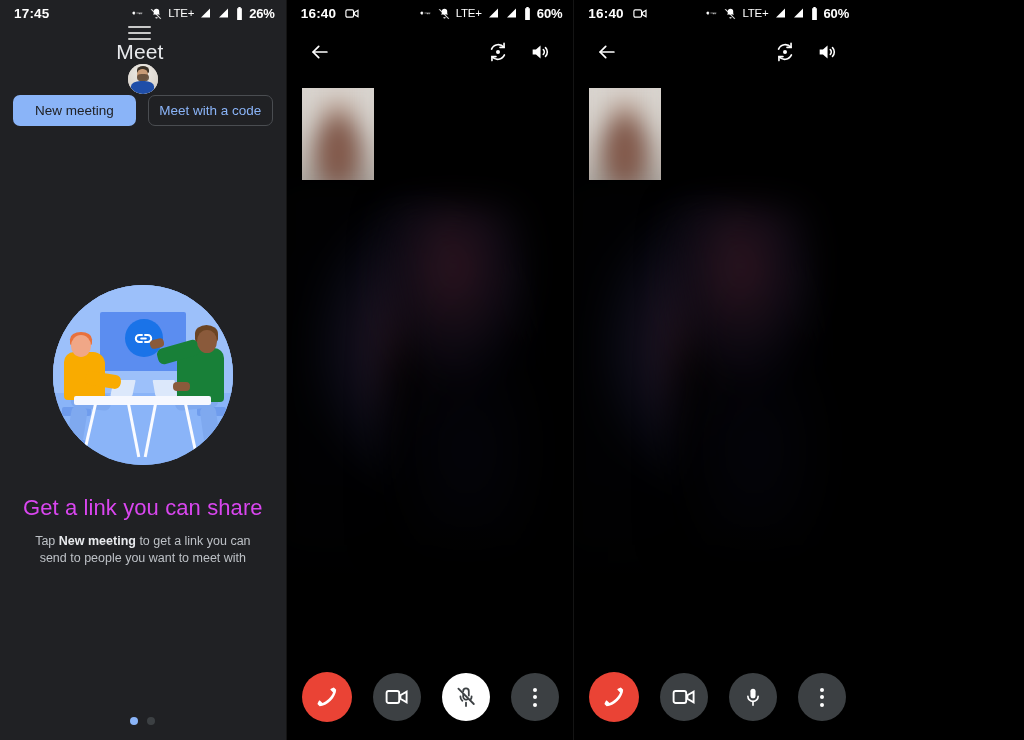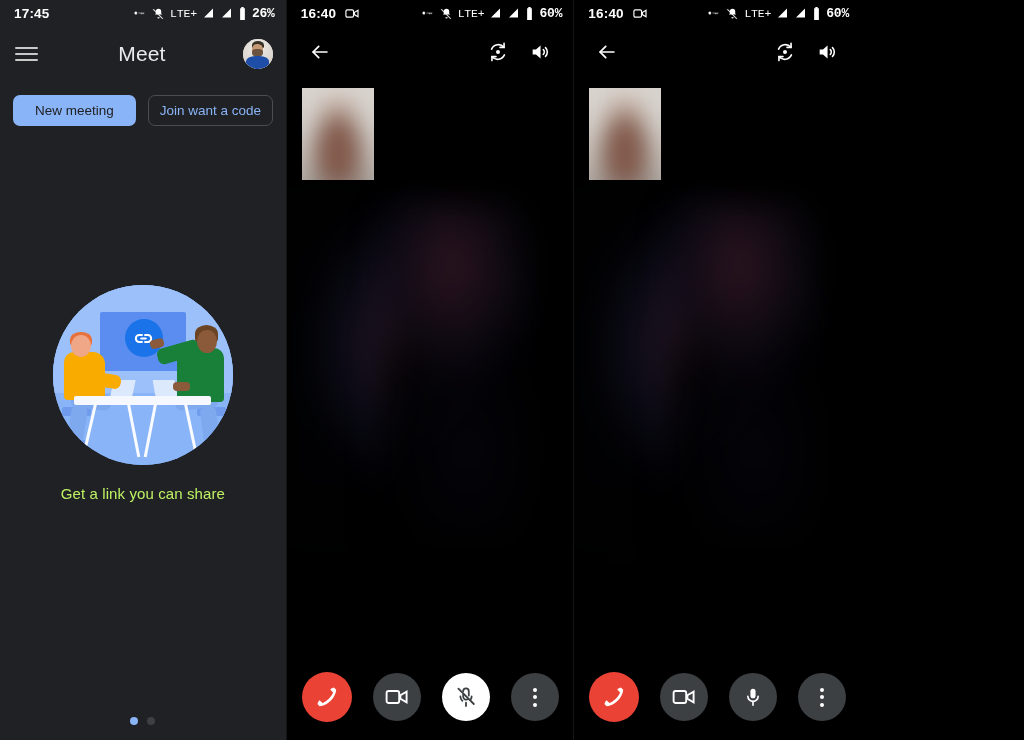--- a/index.html
+++ b/index.html
@@ -9,27 +9,27 @@
   
   .panel{position:relative;overflow:hidden;height:740px;}
   .p1{width:341px;background:#202124;}
   .p2{width:342px;background:#000;border-left:1px solid #141414;}
   .p3{width:341px;background:#000;border-left:1px solid #141414;}
 
   
   .statusbar{height:26px;display:flex;align-items:center;padding:0 11px 0 14px;position:relative;z-index:40;}
   .sb-clock{font-size:13.5px;font-weight:bold;color:#fff;letter-spacing:.2px;}
   .sb-leftic{margin-left:9px;display:flex;align-items:center;}
-  .sb-right{margin-left:auto;display:flex;align-items:center;gap:5px;font-family:Liberation Mono, monospace;}
+  .sb-right{margin-left:auto;display:flex;align-items:center;gap:5px;}
   .sb-lte{font-size:11.5px;color:#fff;font-weight:500;letter-spacing:-.2px;}
   .sb-pct{font-size:13px;color:#fff;font-weight:bold;letter-spacing:-.2px;}
   .ic{display:inline-block;line-height:0;}
 
   
-  .appbar{height:56px;display:flex;align-items:center;padding:0 13px;}
+  .appbar{height:56px;display:flex;align-items:center;padding:0 13px;flex-direction:column;}
   .hamb{width:34px;height:34px;display:flex;flex-direction:column;justify-content:center;gap:4px;padding-left:2px;box-sizing:border-box;cursor:pointer;}
   .hamb i{display:block;width:23px;height:2px;background:#c9c9c9;border-radius:1px;}
   .apptitle{flex:1;text-align:center;font-size:21px;color:#e8eaed;font-weight:400;letter-spacing:.1px;margin-left:-6px;}
   .avatar{width:30px;height:30px;border-radius:50%;overflow:hidden;position:relative;background:#d8d5d0;flex:0 0 auto;}
   .av-bg{position:absolute;inset:0;background:radial-gradient(circle at 50% 28%, #efece7 0%, #ded9d2 55%, #cfc9c1 100%);}
   .av-hair{position:absolute;left:30%;top:8%;width:40%;height:26%;background:#3a3126;border-radius:50% 50% 35% 35%;}
   .av-face{position:absolute;left:32%;top:16%;width:36%;height:40%;background:#c79a76;border-radius:46%;}
   .av-beard{position:absolute;left:31%;top:33%;width:38%;height:26%;background:#5a4636;border-radius:40% 40% 50% 50%;opacity:.85;}
   .av-body{position:absolute;left:12%;bottom:0;width:76%;height:42%;background:#1f4ea8;border-radius:42% 42% 0 0;}
 
@@ -67,21 +67,21 @@
   .pR-chair{position:absolute;right:4%;top:68%;width:16%;height:5%;background:#6f9ced;border-radius:2px;}
   .pR-leg{position:absolute;right:8%;top:60%;width:24%;height:9%;background:#7fa9ef;border-radius:6px;transform:rotate(-6deg);}
   .pR-shin{position:absolute;right:8%;top:67%;width:9%;height:22%;background:#7fa9ef;border-radius:6px;transform:rotate(-8deg);}
   .pR-body{position:absolute;right:5%;top:35%;width:26%;height:30%;background:#188038;border-radius:14px 10px 4px 4px;}
   .pR-arm{position:absolute;right:18%;top:33%;width:24%;height:9%;background:#188038;border-radius:6px;transform:rotate(-16deg);}
   .pR-hand{position:absolute;right:38%;top:30%;width:8%;height:5%;background:#8a5a3b;border-radius:4px;transform:rotate(-14deg);}
   .pR-hand2{position:absolute;right:24%;top:54%;width:9%;height:5%;background:#8a5a3b;border-radius:4px;}
   .pR-head{position:absolute;right:9%;top:25%;width:11%;height:13%;background:#8a5a3b;border-radius:50%;}
   .pR-hair{position:absolute;right:8%;top:22%;width:13%;height:10%;background:#6b4423;border-radius:55% 55% 25% 25%;}
 
-  .emptytitle{margin-top:20px;font-size:15px;color:#bef264;font-weight:400;letter-spacing:.1px;}
+  .emptytitle{margin-top:30px;font-size:22px;color:#d946ef;font-weight:400;letter-spacing:.1px;}
   .emptysub{margin-top:12px;font-size:12.5px;color:#bdc1c6;line-height:1.38;text-align:center;max-width:240px;}
   .emptysub b{color:#e8eaed;font-weight:bold;}
   .dots{position:absolute;left:0;right:0;bottom:15px;display:flex;justify-content:center;gap:9px;}
   .dot{width:8px;height:8px;border-radius:50%;background:#3c4043;}
   .dot.on{background:#8ab4f8;}
 
   
   .calltop{height:52px;display:flex;align-items:center;padding:0 16px;position:relative;z-index:30;}
   .calltop .spacer{flex:1;}
   .topic{width:34px;height:34px;display:flex;align-items:center;justify-content:center;cursor:pointer;}
@@ -171,21 +171,21 @@
         <div class="av-bg"></div>
           <div class="av-hair"></div>
           <div class="av-face"></div>
         <div class="av-beard"></div>
           <div class="av-body"></div>
       </div>
     </div>
 
     <div class="btnrow">
       <div class="btn btn-primary">New meeting</div>
-      <div class="btn btn-outline">Join want a code</div>
+      <div class="btn btn-outline">Meet with a code</div>
     </div>
 
     <div class="empty">
       <div class="illo">
         <div class="wall"></div>
           <div class="wallhi"></div>
         <div class="screen"></div>
         <div class="linkcircle">
           <svg width="23" height="23" viewBox="0 0 24 24" fill="none" stroke="#fff" stroke-width="2.1" stroke-linecap="round">
             <path d="M9.6 12h4.8"></path>
@@ -213,20 +213,21 @@
           <div class="pR-hand2"></div>
         <div class="pR-hair"></div>
           <div class="pR-head"></div>
         <div class="tabletop"></div>
         <div class="leg l1"></div>
           <div class="leg l2"></div>
           <div class="leg l3"></div>
           <div class="leg l4"></div>
       </div>
       <div class="emptytitle">Get a link you can share</div>
+      <div class="emptysub"><span>Tap </span><b>New meeting</b><span> to get a link you can send to people you want to meet with</span></div>
     </div>
 
     <div class="dots">
       <div class="dot on"></div>
       <div class="dot"></div>
     </div>
   </div>
 
   <div class="panel p2">
     <div class="video">

